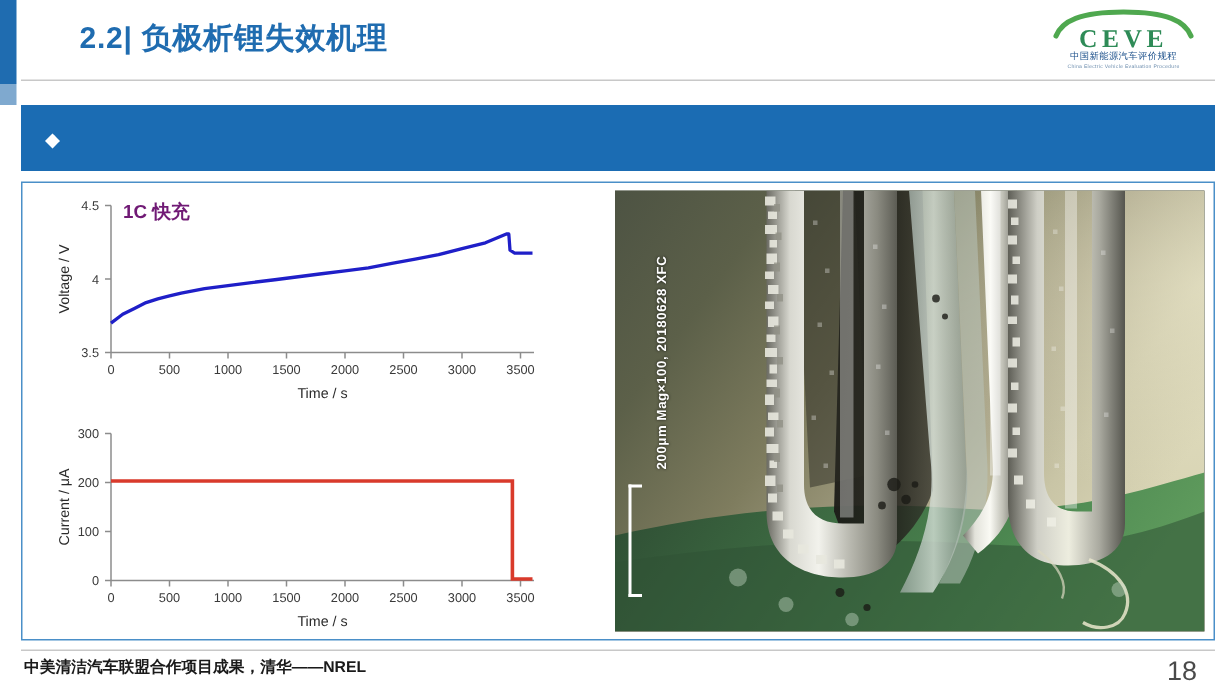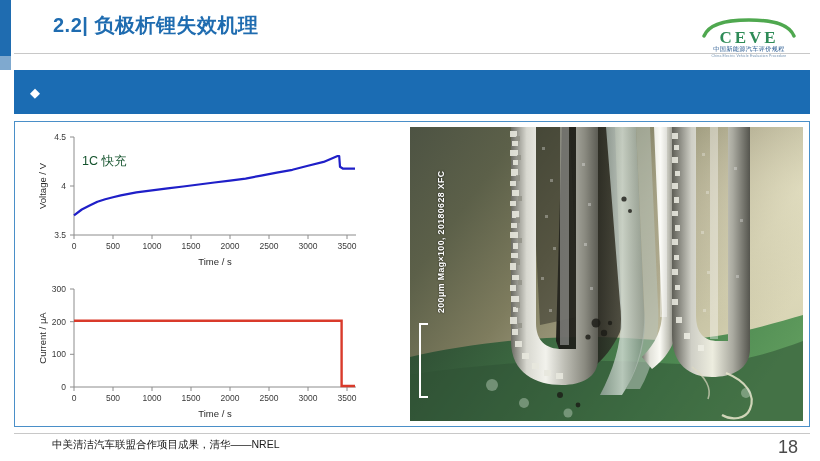--- a/index.html
+++ b/index.html
@@ -58,21 +58,21 @@
     top: 53px;
     width: 796px;
     height: 1px;
     background: #c8c8c8;
   }
 
   
   .logo {
     position: absolute;
     right: 12px;
-    top: 16px;
+    top: 4px;
     width: 118px;
     height: 46px;
   }
   .logo-svg { display: block; }
   .logo-cn {
     position: absolute;
     left: 0;
     top: 29px;
     width: 118px;
     text-align: center;
@@ -148,24 +148,23 @@
   .chart-voltage { top: 2px; }
   .chart-current { top: 154px; }
 
   .plot-svg { display: block; }
 
   .chart-annot {
     position: absolute;
     left: 66px;
     top: 8px;
     font-size: 12.5px;
-    font-weight: normal;
-    color: #14532d;
-    white-space: nowrap;
-    margin-top: 20px;
+    font-weight: bold;
+    color: #701a75;
+    white-space: nowrap;
   }
 
   
   .photo {
     position: absolute;
     left: 410px;
     top: 127px;
     width: 393px;
     height: 294px;
     overflow: hidden;
@@ -205,24 +204,23 @@
     top: 433px;
     width: 796px;
     height: 1px;
     background: #c8c8c8;
   }
   .footer-text {
     position: absolute;
     left: 16px;
     top: 438px;
     font-size: 10.5px;
-    font-weight: normal;
+    font-weight: bold;
     color: #1a1a1a;
     white-space: nowrap;
-    margin-left: 36px;
   }
   .page-number {
     position: absolute;
     right: 22px;
     top: 437px;
     font-size: 18px;
     color: #4a4a4a;
   }
 </style>
 </head>

